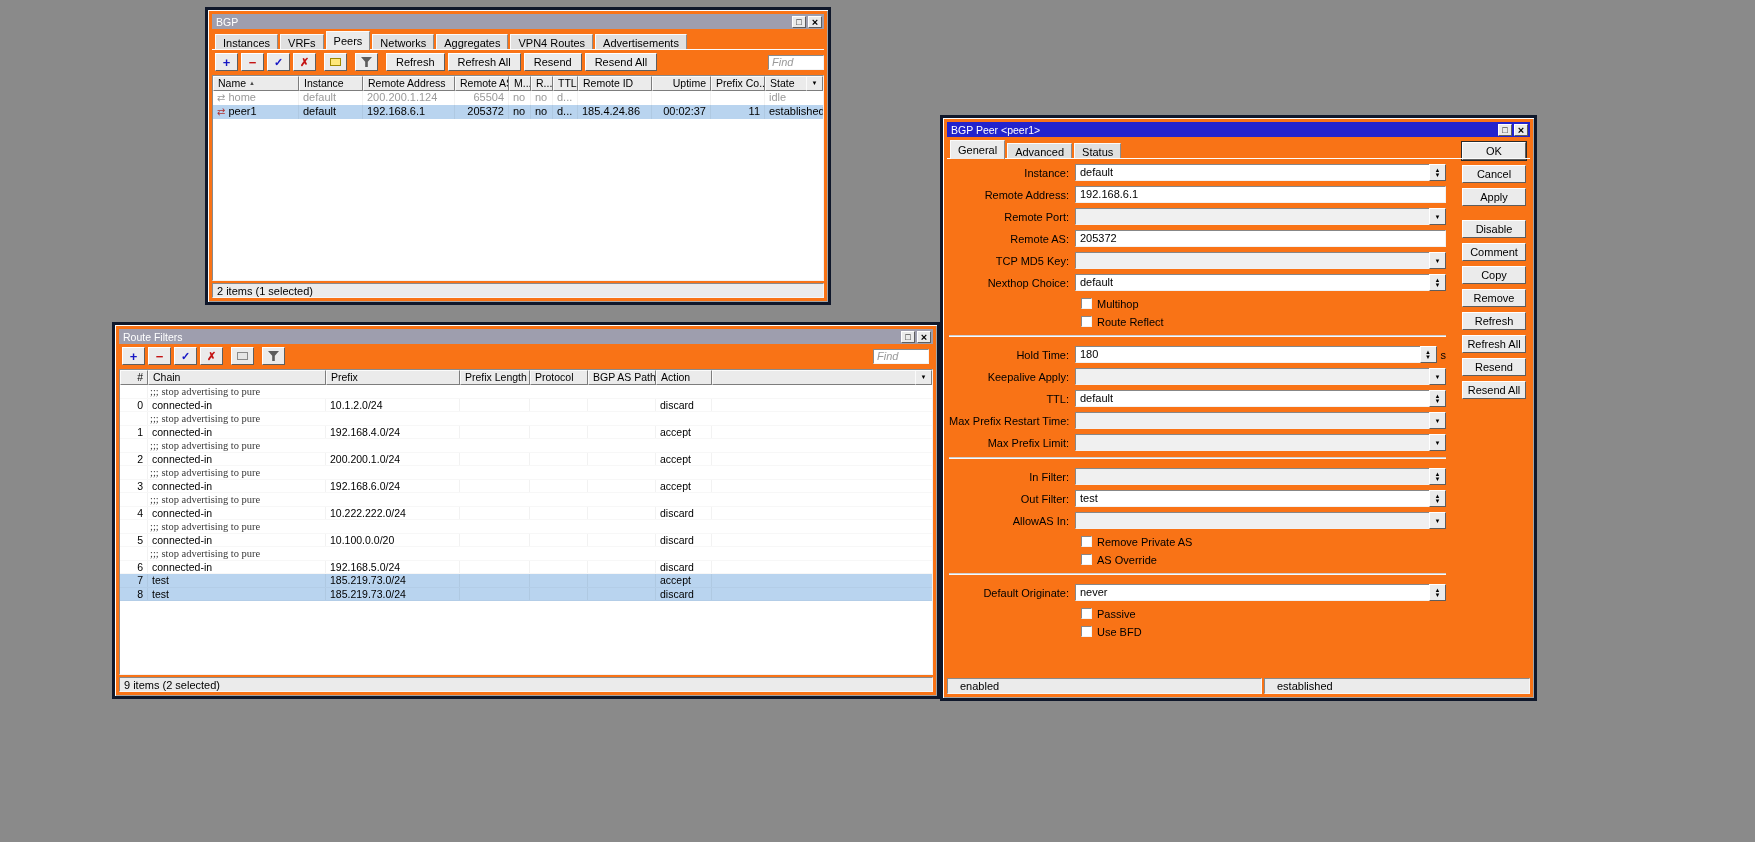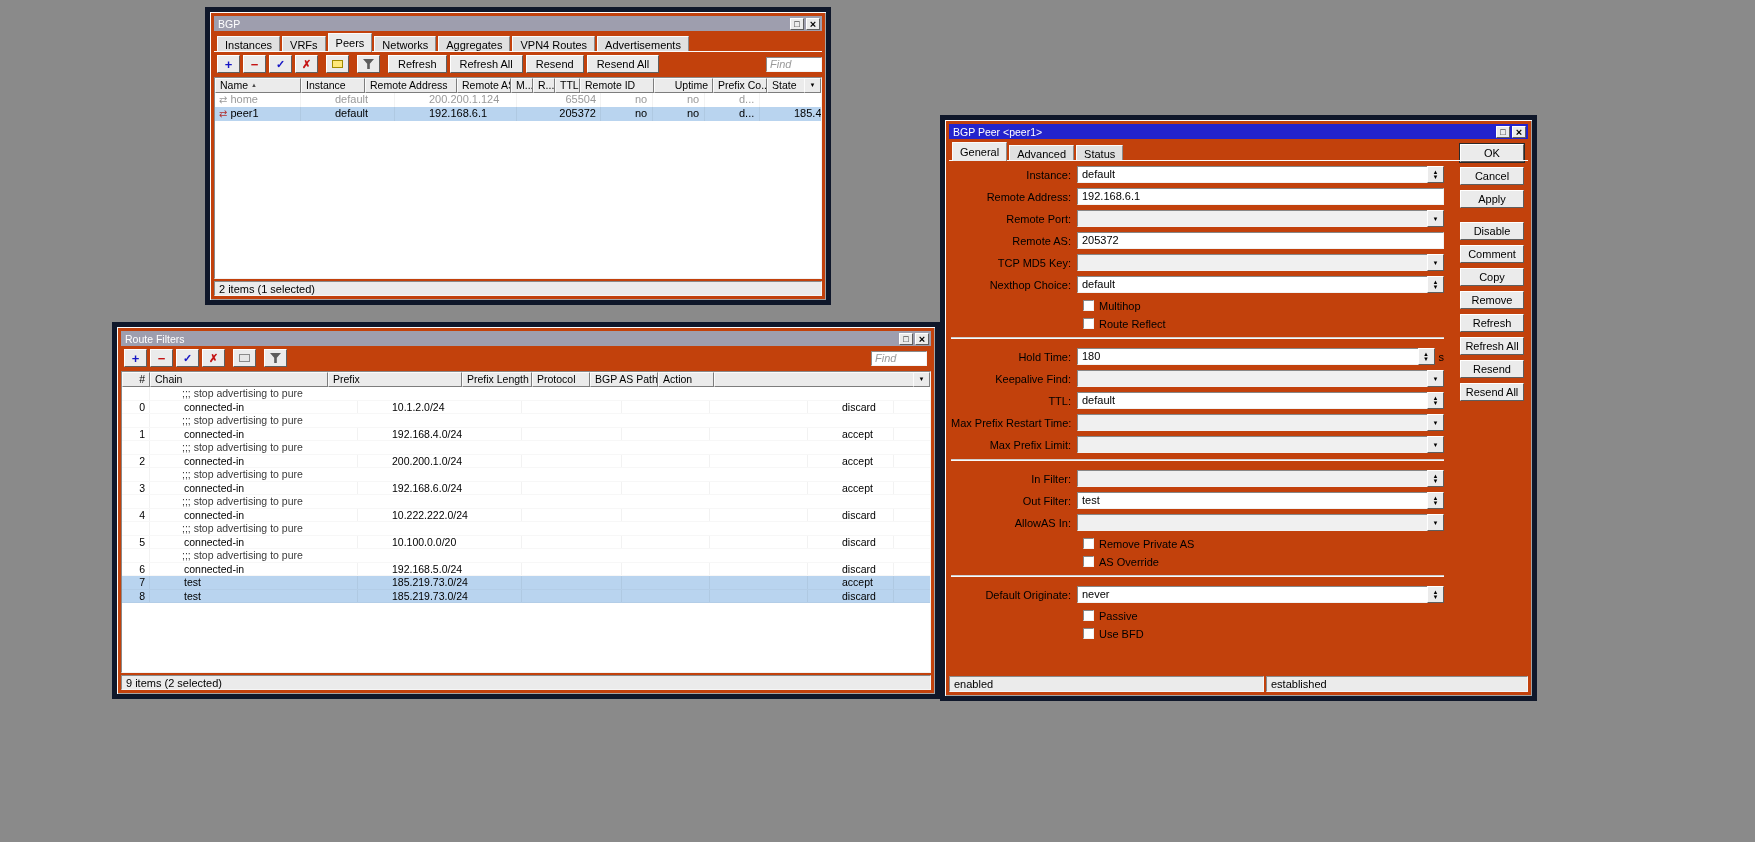--- a/index.html
+++ b/index.html
@@ -2,22 +2,22 @@
 <html><head>
 <meta charset="utf-8">
 <style>
   * { box-sizing: border-box; }
   html,body {
     margin:0; width:1755px; height:842px; overflow:hidden;
     background:#8a8a8a; color:#000;
     font-family:"Liberation Sans", sans-serif; font-size:11px;
   }
   .win {
-    position:absolute; background:#c2410c;
-    border:5px solid #0f172a;
+    position:absolute; background:#f97316;
+    border:3px solid #0f172a;
     box-shadow: inset 1px 1px 0 #fdfdfd, inset -1px -1px 0 #a4a4a4;
   }
   .titlebar {
     position:absolute; left:4px; right:4px; top:4px; height:15px;
     display:flex; align-items:center; padding:0 2px 0 4px;
     color:#fff; font-size:10.5px;
   }
   .titlebar.inactive { background:#9e9eae; }
   .titlebar.active   { background:#2323cd; }
   .ttext { flex:1; white-space:nowrap; overflow:hidden; }
@@ -74,25 +74,25 @@
     border:1px solid; border-color:#fbfbfb #7d7d7d #7d7d7d #fbfbfb;
     padding:0 4px; font-size:10.5px; line-height:12px;
   }
   .hfill { flex:1; border:1px solid; border-color:#fbfbfb #7d7d7d #7d7d7d #fbfbfb; background:#ebebeb; }
   .colsel {
     position:absolute; right:0; top:0; width:17px; height:15px; background:#ebebeb;
     border:1px solid; border-color:#fbfbfb #7d7d7d #7d7d7d #fbfbfb;
     font-size:6px; text-align:center; line-height:12px;
   }
   .sorticon { font-size:6px; color:#4a4a4a; margin-left:3px; vertical-align:2px; }
-  .lrow { display:flex; height:14px; line-height:13px;gap:30px; }
+  .lrow { display:flex; height:14px; line-height:13px; }
   .lrow.sel { background:#b9d4ef; }
   .lrow.disabled { color:#9a9a9a; }
   .lcell { flex:none; padding:0 4px; white-space:nowrap; overflow:hidden; border-right:1px solid rgba(0,0,0,0.05); }
-  .fill { flex:1; border-right:none; }
+  .fill { flex:1; border-right:none;font-family:Liberation Serif, serif; }
   .peer-icon { font-size:10px; margin-right:3px; color:#b03030; }
   .disabled .peer-icon { color:#9a9a9a; }
 
   
   .g0{width:86px}.g1{width:64px}.g2{width:92px}.g3{width:54px;text-align:right}
   .g4{width:22px}.g5{width:22px}.g6{width:25px}.g7{width:74px}
   .g8{width:59px;text-align:right}.g9{width:54px;text-align:right}.g10{flex:1;border-right:none}
   
   .f0{width:28px;text-align:right}.f1{width:178px}.f2{width:134px}.f3{width:70px}
   .f4{width:58px}.f5{width:68px}.f6{width:56px}
@@ -100,21 +100,21 @@
   .crow .ctext { padding-left:2px; color:#3a3a3a; }
 
   .statusbar {
     position:absolute; left:4px; right:4px; bottom:4px; height:15px;
     border:1px solid; border-color:#8a8a8a #f6f6f6 #f6f6f6 #8a8a8a;
     padding:1px 4px; background:#ebebeb; white-space:nowrap; overflow:hidden;
   }
   .statusbar2 { position:absolute; left:4px; right:4px; bottom:4px; height:16px; display:flex; gap:2px; }
   .sbcell {
     border:1px solid; border-color:#8a8a8a #f6f6f6 #f6f6f6 #8a8a8a;
-    padding:1px 4px; background:#ebebeb; white-space:nowrap; overflow:hidden;
+    padding:1px 12px; background:#ebebeb; white-space:nowrap; overflow:hidden;
   }
 
   
   .form { position:absolute; left:6px; top:46px; right:88px; }
   .frow { display:flex; align-items:center; height:17px; margin-bottom:5px; }
   .flabel { width:126px; flex:none; text-align:right; padding-right:6px; white-space:nowrap; }
   .fwrap { flex:1; position:relative; height:17px; }
   .tbox {
     position:absolute; inset:0; background:#fff; overflow:hidden;
     border:1px solid; border-color:#878787 #f2f2f2 #f2f2f2 #878787;
@@ -460,21 +460,21 @@
       <span class="fwrap">
         <span class="tbox">180</span>
         <span class="cbtn">
             <span>▲</span>
             <span>▼</span>
           </span>
       </span>
       <span class="suffix">s</span>
     </div>
     <div class="frow">
-      <span class="flabel">Keepalive Find:</span>
+      <span class="flabel">Keepalive Apply:</span>
       <span class="fwrap">
         <span class="tbox empty"></span>
         <span class="dbtn">▼</span>
       </span>
     </div>
     <div class="frow">
       <span class="flabel">TTL:</span>
       <span class="fwrap">
         <span class="tbox">default</span>
         <span class="cbtn">

